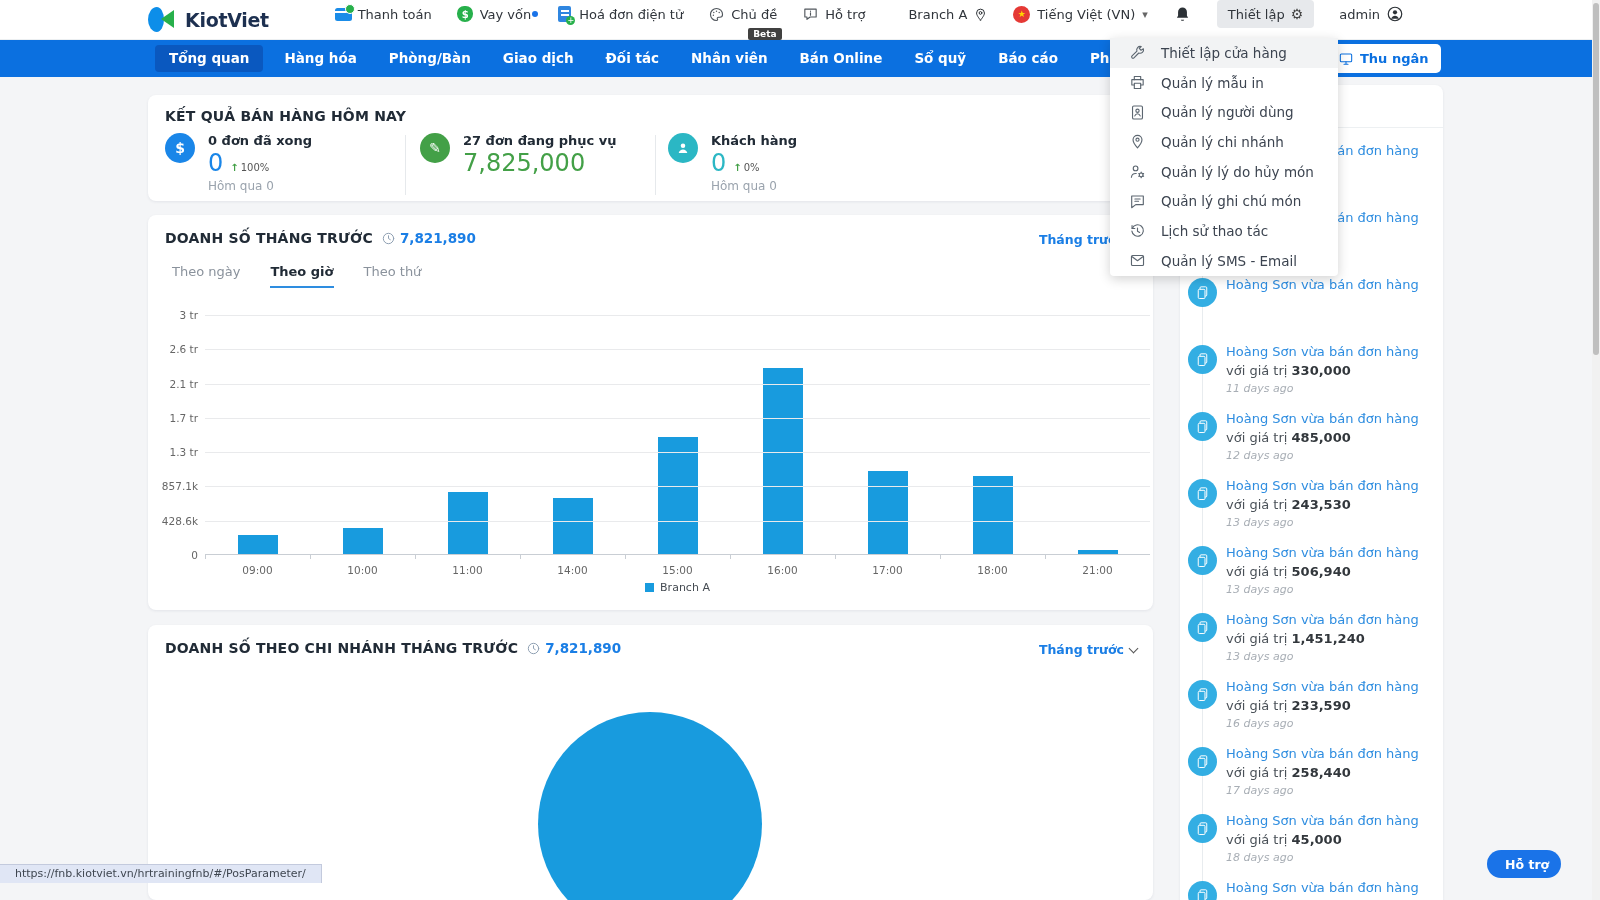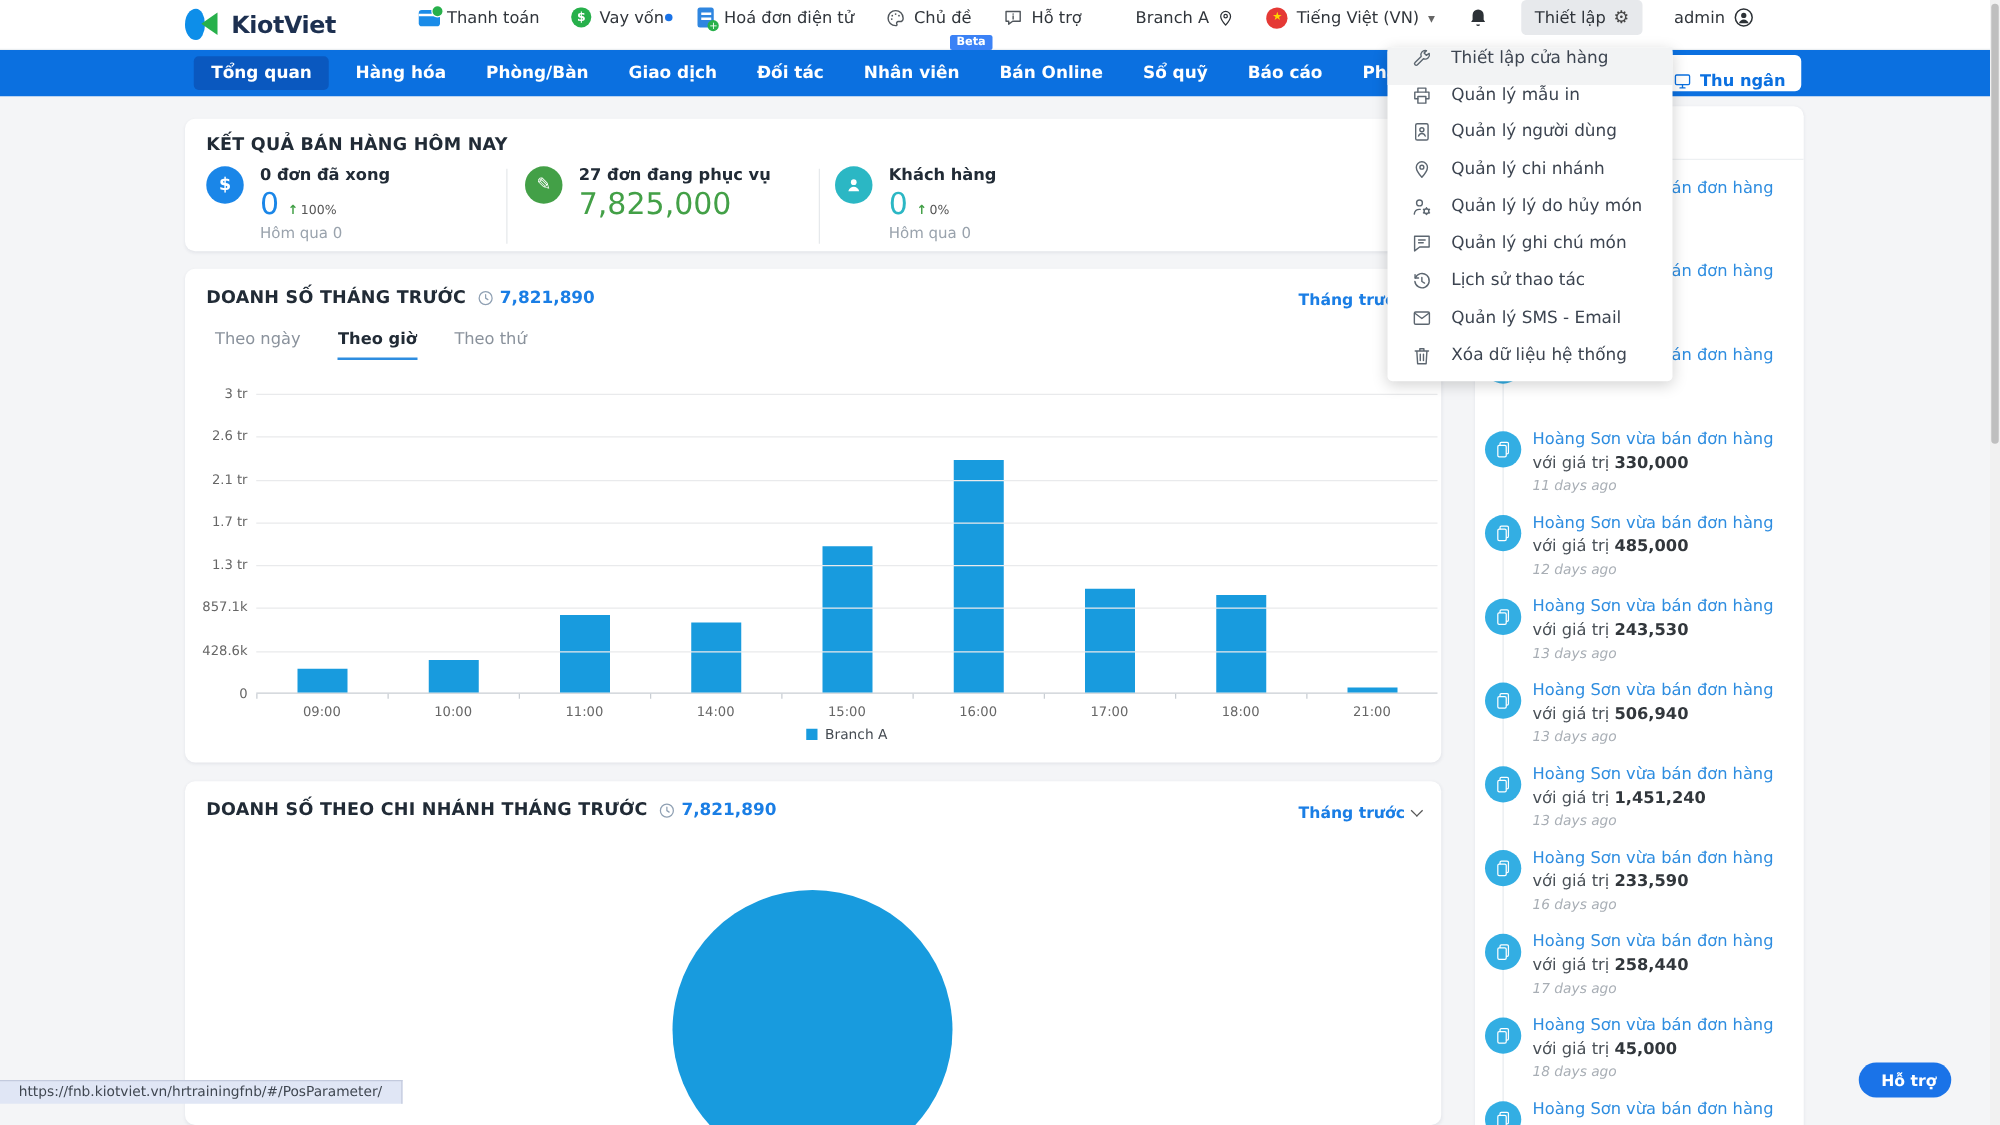--- a/index.html
+++ b/index.html
@@ -15,40 +15,40 @@
                border-radius:55% 45% 45% 55% / 50% 50% 50% 50%; }
   .logo-green { position:absolute; left:13px; top:4px; width:0; height:0;
                 border-top:9px solid transparent; border-bottom:9px solid transparent;
                 border-right:13px solid #27b04b; }
   .logo-text { font-size:19px; font-weight:bold; color:#1d3050; letter-spacing:-0.3px; }
 
   .hmenu { position:absolute; right:196px; top:0; height:28px; display:flex; align-items:center; gap:25px; }
   .hmenu-item { position:relative; display:flex; align-items:center; gap:6px; font-size:13px; color:#30353b; cursor:pointer; white-space:nowrap; }
   .hmenu-item .icw { width:17px; height:17px; }
   .blue-dot { position:absolute; top:5px; right:-7px; width:6px; height:6px; border-radius:50%; background:#1a73e8; }
-  .beta-badge { position:absolute; top:22px; left:52px; background:#3b82f6; color:#fff; font-size:9px;
+  .beta-badge { position:absolute; top:22px; left:40px; background:#404040; color:#fff; font-size:9px;
                 padding:1px 5px; border-radius:2px; font-weight:bold; }
   .branch-group { margin-left:18px; font-weight:500; }
   .lang-group { gap:7px; }
   .flag { width:17px; height:17px; border-radius:50%; background:#e53935; color:#ffd600; font-size:9px;
           display:inline-flex; align-items:center; justify-content:center; }
   .caret { font-size:11px; color:#666; }
   .bell-item .icw { width:19px; height:19px; color:#2c3136; }
   .settings-pill { background:#e7e9ec; border-radius:4px; padding:6px 11px; }
   .gear-char { font-size:14px; color:#444; }
   .user-item .icw { width:18px; height:18px; color:#2c3136; }
 
   
   .navbar { position:absolute; top:40px; left:0; width:100%; height:37px; background:#0b70e0; z-index:25;
             display:flex; align-items:center; padding-left:150px; }
   .nav-item { color:#fff; font-size:13.5px; font-weight:600; padding:0 16px; line-height:37px; cursor:pointer; white-space:nowrap; }
   .nav-item.active { background:#0a58bf; border-radius:4px; line-height:27px; padding:0 14px; margin:0 5px 0 5px; }
   .cashier-btn { position:absolute; left:1326px; top:44px; height:29px; background:#fff; border:none;
                  border-radius:5px; color:#0b70e0; font-size:13px; font-weight:bold; display:flex;
-                 align-items:flex-end; gap:6px; padding:0 12px; cursor:pointer; z-index:26;
+                 align-items:center; gap:6px; padding:0 12px; cursor:pointer; z-index:26;
                  font-family:inherit; }
   .cashier-btn .icw { width:16px; height:16px; }
 
   
   .card { position:absolute; background:#fff; border-radius:8px; box-shadow:0 1px 3px rgba(20,40,80,.08); z-index:5; }
   #card-today  { left:148px; top:95px;  width:1005px; height:106px; }
   #card-sales  { left:148px; top:215px; width:1005px; height:395px; }
   #card-branch { left:148px; top:625px; width:1005px; height:275px; overflow:hidden; }
   .card-title { font-size:14px; font-weight:bold; color:#212b36; letter-spacing:.2px; }
   .title-row { position:absolute; left:17px; top:15px; display:flex; align-items:flex-end; gap:8px; }
@@ -104,21 +104,21 @@
                  background:#33aee3; display:flex; align-items:center; justify-content:center; }
   .feed-avatar svg { width:17px; height:17px; fill:none; stroke-width:1.4; }
   .feed-title { font-size:13px; color:#2e8de0; line-height:1.2; white-space:nowrap; }
   .feed-value { font-size:13px; color:#4a5158; margin-top:3px; }
   .feed-value b { color:#32373c; }
   .feed-time { font-size:11px; color:#a8aeb5; font-style:italic; margin-top:4px; }
 
   
   .dropdown { position:absolute; left:1110px; top:38px; width:228px; background:#fff; border-radius:4px;
               box-shadow:0 3px 12px rgba(0,0,0,.18); z-index:40; padding:0; }
-  .dd-item { display:flex; align-items:flex-start; gap:15px; height:29.7px; padding:0 12px 0 19px;
+  .dd-item { display:flex; align-items:center; gap:15px; height:29.7px; padding:0 12px 0 19px;
              font-size:13.5px; color:#3c4450; cursor:pointer; white-space:nowrap; }
   .dd-item.active { background:#f2f3f4; }
   .dd-item .icw { width:17px; height:17px; color:#5c6670; flex:none; }
 
   
   .sb-track { position:absolute; left:1592px; top:0; width:8px; height:900px; background:#f1f1f1; z-index:50; }
   .sb-thumb { position:absolute; left:1px; top:3px; width:6px; height:352px; background:#bfbfbf; border-radius:3px; }
   .urlbar { position:absolute; left:0; top:864px; height:19px; background:#e0e6f5; border:1px solid #c3cadd;
             border-left:none; border-bottom:none; font-size:11px; color:#3f4650; padding:2px 15px;
             z-index:60; white-space:nowrap; }
@@ -618,29 +618,20 @@
       </div>
       <div class="dd-item" data-name="settings-menu-item">
         <span class="icw" data-name="mail-icon">
           <svg viewBox="0 0 24 24">
             <rect x="3.5" y="5" width="17" height="14" rx="1.5"></rect>
             <path d="M4.5 6.8l7.5 5.6 7.5-5.6"></path>
           </svg>
         </span>
         <span data-name="settings-menu-item-label">Quản lý SMS - Email</span>
       </div>
-      <div class="dd-item" data-name="settings-menu-item">
-        <span class="icw" data-name="trash-icon">
-          <svg viewBox="0 0 24 24">
-            <path d="M4.5 6.8h15M9.7 6.8V4.3h4.6v2.5M6.3 6.8l.9 14.4h9.6l.9-14.4"></path>
-            <path d="M10.2 10.3v7.2M13.8 10.3v7.2"></path>
-          </svg>
-        </span>
-        <span data-name="settings-menu-item-label">Xóa dữ liệu hệ thống</span>
-      </div>
     </div>
 
   <div class="sb-track" data-name="page-scrollbar">
     <div class="sb-thumb" data-name="scrollbar-thumb"></div>
   </div>
 
   <div class="urlbar" data-name="status-url">https://fnb.kiotviet.vn/hrtrainingfnb/#/PosParameter/</div>
 
   <button class="support-btn" data-name="support-chat-button">
     <span id="support-ic"></span>

